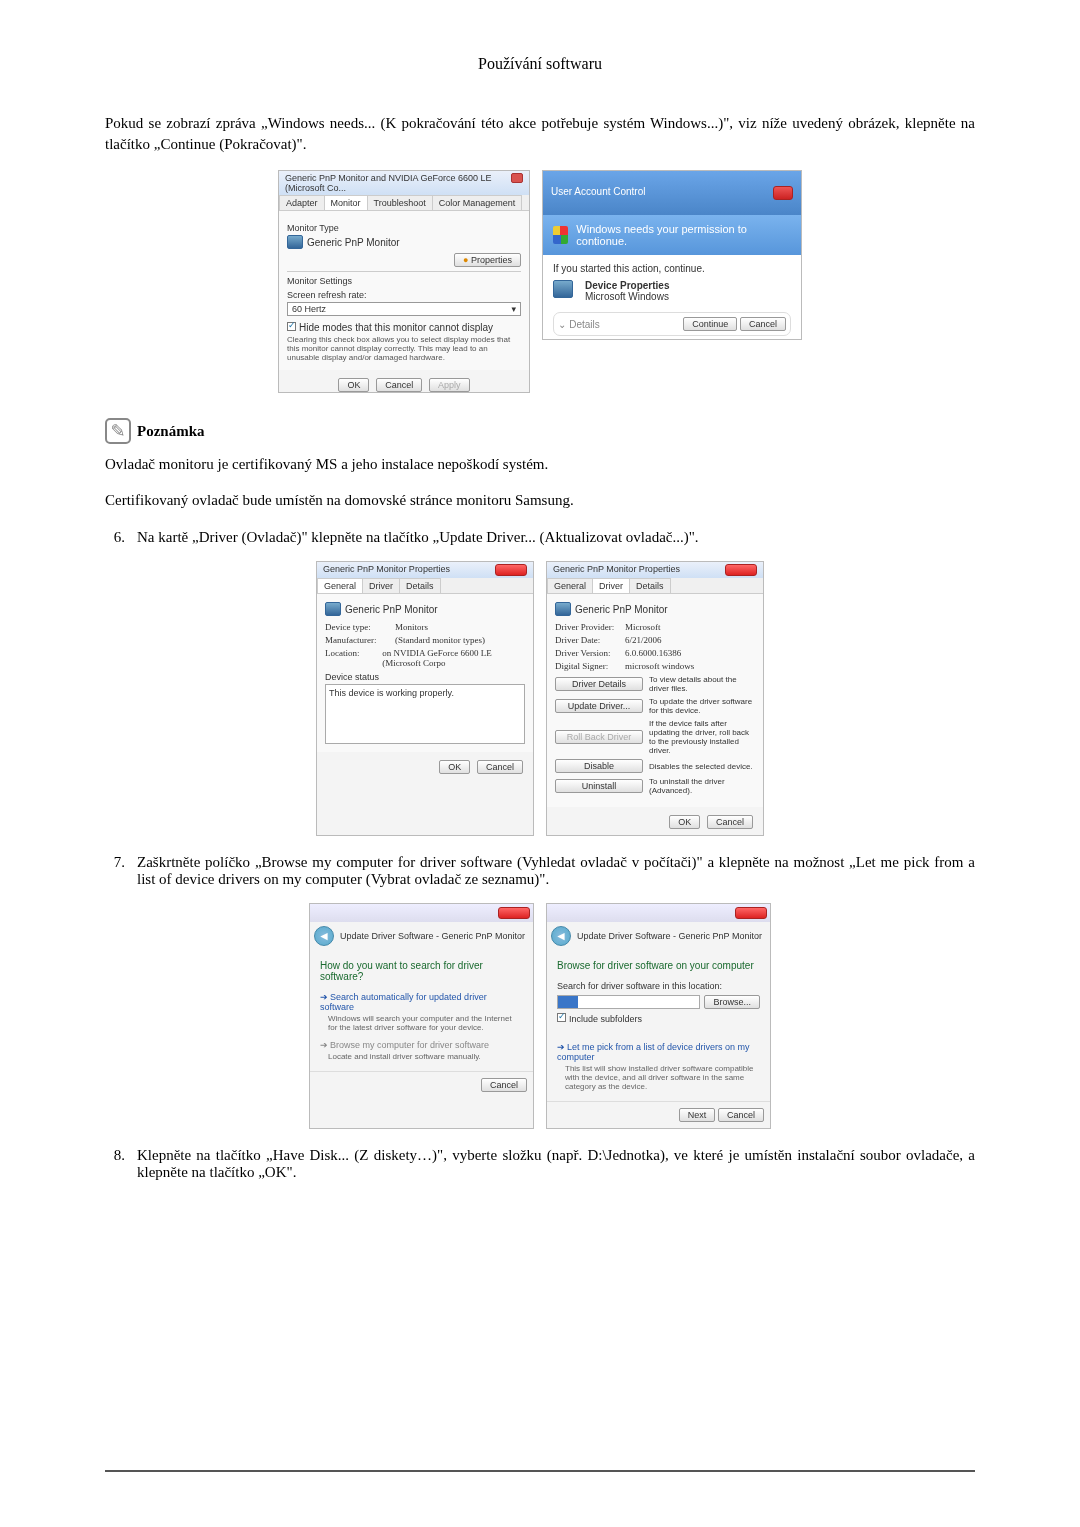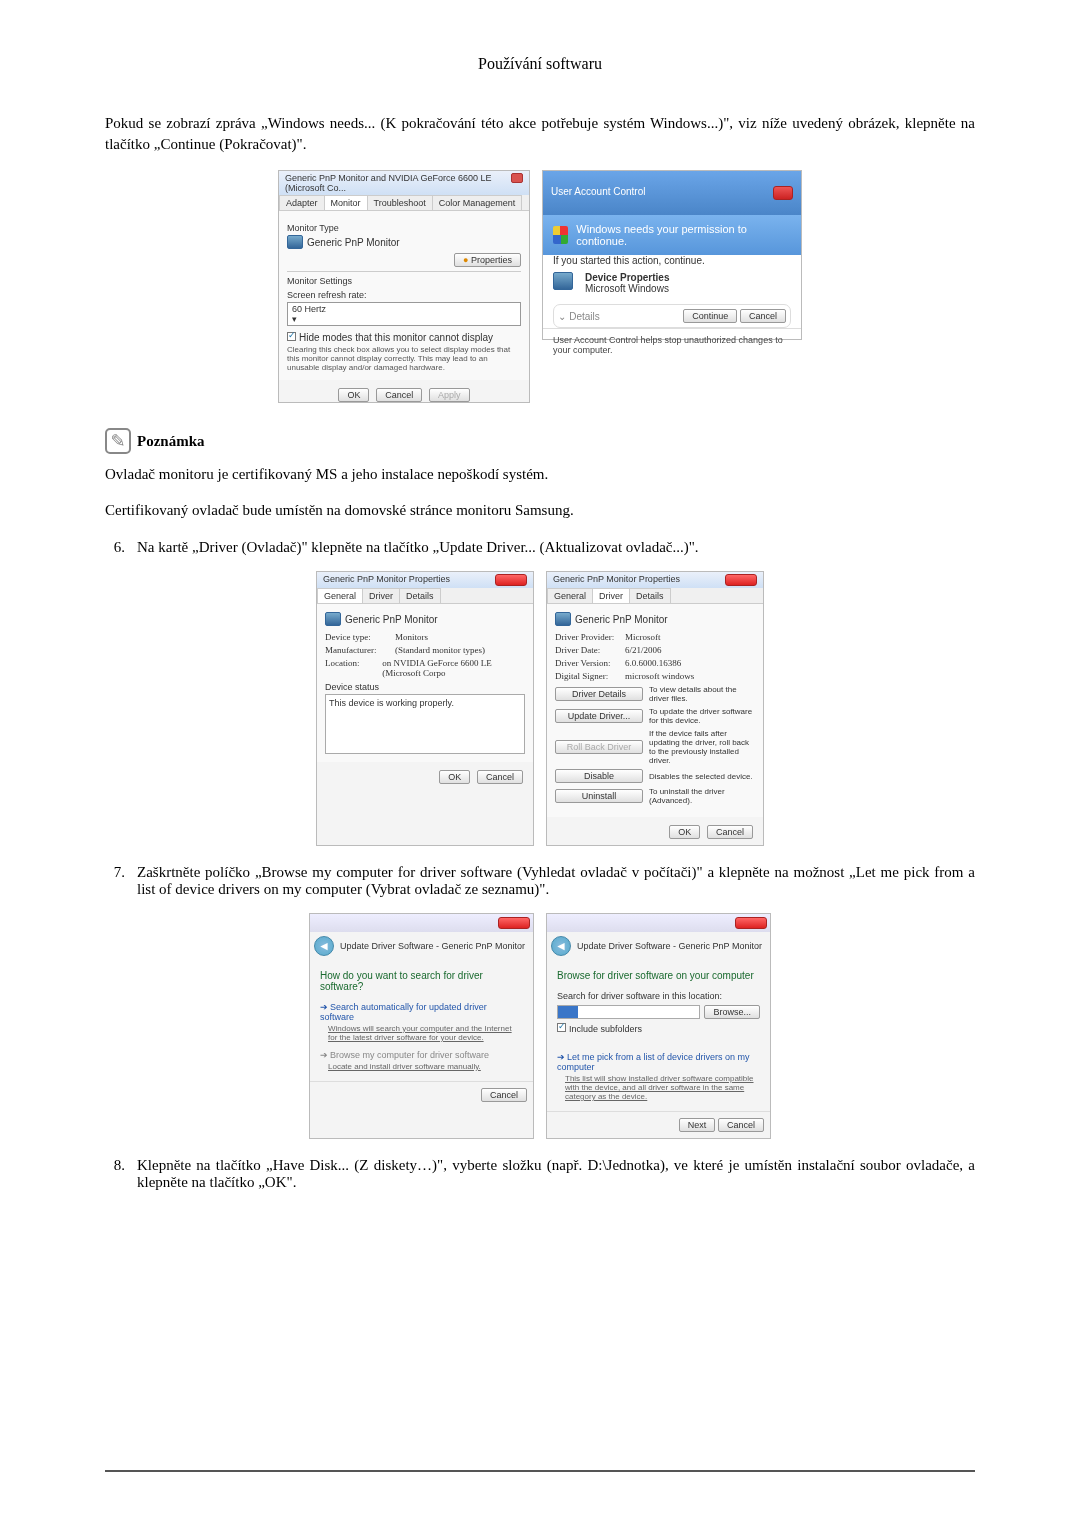--- a/index.html
+++ b/index.html
@@ -25,33 +25,33 @@
     .propTitleBar { background: linear-gradient(#eaf0fa,#cfe0f5); font-size: 9px; padding: 2px 6px; display:flex; justify-content:space-between; }
     .winBtns { display:flex; gap:2px; }
     .winBtn { width:12px; height:10px; background:#d9534f; border:1px solid #a33; border-radius:2px; }
     .tabs { display:flex; font-size:9px; background:#f0f0f0; border-bottom:1px solid #ccc; }
     .tabs .tab { padding:2px 6px; border:1px solid #ccc; border-bottom:none; background:#fff; margin-right:-1px; }
     .tabs .tab.inactive { background:#eee; }
     .propBody { padding:8px; background:#f9f9f9; }
     .section-lbl { font-size:9px; margin:4px 0 2px; }
     .mon-icon { width:16px; height:14px; background:linear-gradient(#7ac,#369); display:inline-block; border:1px solid #369; border-radius:2px; margin-right:4px; }
     .btn { display:inline-block; border:1px solid #999; background:linear-gradient(#fff,#e0e0e0); padding:1px 8px; font-size:9px; border-radius:2px; }
-    .select { border:1px solid #999; background:#fff; padding:1px 4px; font-size:9px; width:100%; display:flex; justify-content:space-between;flex-direction:column; }
+    .select { border:1px solid #999; background:#fff; padding:1px 4px; font-size:9px; width:100%; display:flex; justify-content:space-between; }
     .chk { width:9px; height:9px; border:1px solid #777; background:#fff; display:inline-block; margin-right:3px; position:relative; }
     .chk.checked::after { content:"✓"; position:absolute; top:-3px; left:0; font-size:9px; color:#27a; }
     .btnRow { text-align:center; margin-top:8px; }
     .btnRow .btn { margin:0 2px;text-align:center; }
 
     
     .uacDialog { width: 260px; background:#fff; }
     .uacTitle { background:linear-gradient(#6aa5e8,#4a85c8); color:#fff; padding:15px 8px; font-size:10px; display:flex; justify-content:space-between; }
     .uacClose { width:20px; height:14px; background:linear-gradient(#e55,#c22); border:1px solid #a22; border-radius:3px; }
     .uacBanner { background:linear-gradient(#7ab3ee,#5796db); color:#fff; padding:8px 10px; font-size:11px; display:flex; align-items:center; gap:8px; }
     .shield { width:16px; height:18px; display:inline-block; background:conic-gradient(#e33 0 25%, #3a3 25% 50%, #36c 50% 75%, #ec3 75% 100%); border-radius:2px; }
-    .uacBody { padding:0 10px; font-size:10px; }
+    .uacBody { padding:8px 10px; font-size:10px; }
     .uacLbl { margin-bottom:6px; }
     .programRow { display:flex; gap:8px; align-items:flex-start; }
     .detRow { display:flex; justify-content:space-between; align-items:center; margin-top:10px; padding:4px; border:1px solid #ddd; border-radius:7px; }
     .uacFoot { font-size:9px; color:#444; padding:6px 10px; border-top:1px solid #ddd; }
 
     
     .note-row { display:flex; align-items:center; gap:6px; margin-top:25px; margin-bottom:10px; }
     .note-icon { width:26px; height:26px; border:2px solid #888; border-radius:5px; display:flex; align-items:center; justify-content:center; color:#888; font-size:18px; }
     .note-lbl { font-weight:bold; font-size:15px; }
 
@@ -70,21 +70,21 @@
     .drvBtnSide .desc { flex:1; font-size:8px; }
 
     
     .wizDialog { width: 225px; }
     .wizTitleBar { display:flex; justify-content:flex-end; padding:3px; background:linear-gradient(#eef,#dde); }
     .backArr { width:20px; height:20px; border-radius:50%; background:radial-gradient(#8bd,#5ac); border:1px solid #48a; display:inline-flex; align-items:center; justify-content:center; color:#fff; font-size:12px; margin-right:6px; }
     .wizHead { display:flex; align-items:center; font-size:9px; padding:4px; }
     .wizBody { padding:10px; font-size:9px; }
     .q { color:#1a6a2f; font-size:10px; margin-bottom:10px; }
     .opt { color:#2255aa; font-size:9px; margin:8px 0 2px; }
-    .optSub { color:#666; font-size:8px; margin-left:8px;text-decoration:underline; }
+    .optSub { color:#666; font-size:8px; margin-left:8px; }
     .input-loc { display:flex; gap:4px; margin:4px 0; }
     .input-loc .combo { flex:1; border:1px solid #aaa; background:#fff; height:14px; position:relative; }
     .input-loc .combo .sel{ width:20px; background:#3a76c8; height:100%; display:inline-block;}
     .wizFoot { text-align:right; padding:6px; border-top:1px solid #ddd; }
 
     .footer-line { position:absolute; bottom:55px; left:105px; right:105px; border-top:2px solid #555; }
   </style>
 </head>
 <body>
 
@@ -146,21 +146,20 @@
         <div>
           <div style="font-weight:bold;">Device Properties</div>
           <div>Microsoft Windows</div>
         </div>
       </div>
       <div class="detRow">
         <span style="color:#888;">⌄ <span>Details</span></span>
         <span><span class="btn">Continue</span> <span class="btn">Cancel</span></span>
       </div>
     </div>
-    <div class="uacFoot">User Account Control helps stop unauthorized changes to your computer.</div>
   </div>
 </div>
 
 <div class="note-row">
   <div class="note-icon">✎</div>
   <div class="note-lbl">Poznámka</div>
 </div>
 <p class="paragraph">Ovladač monitoru je certifikovaný MS a jeho instalace nepoškodí systém.</p>
 <p class="paragraph">Certifikovaný ovladač bude umístěn na domovské stránce monitoru Samsung.</p>
 

